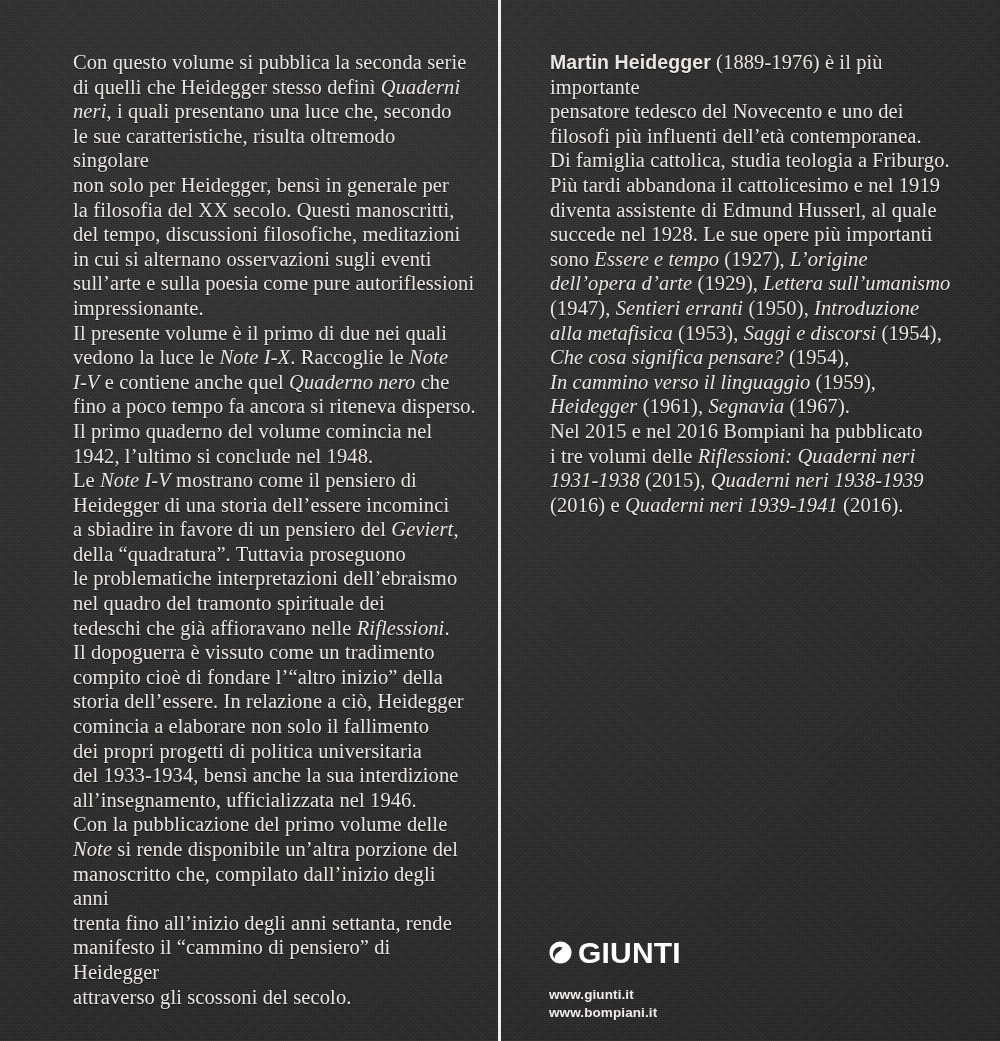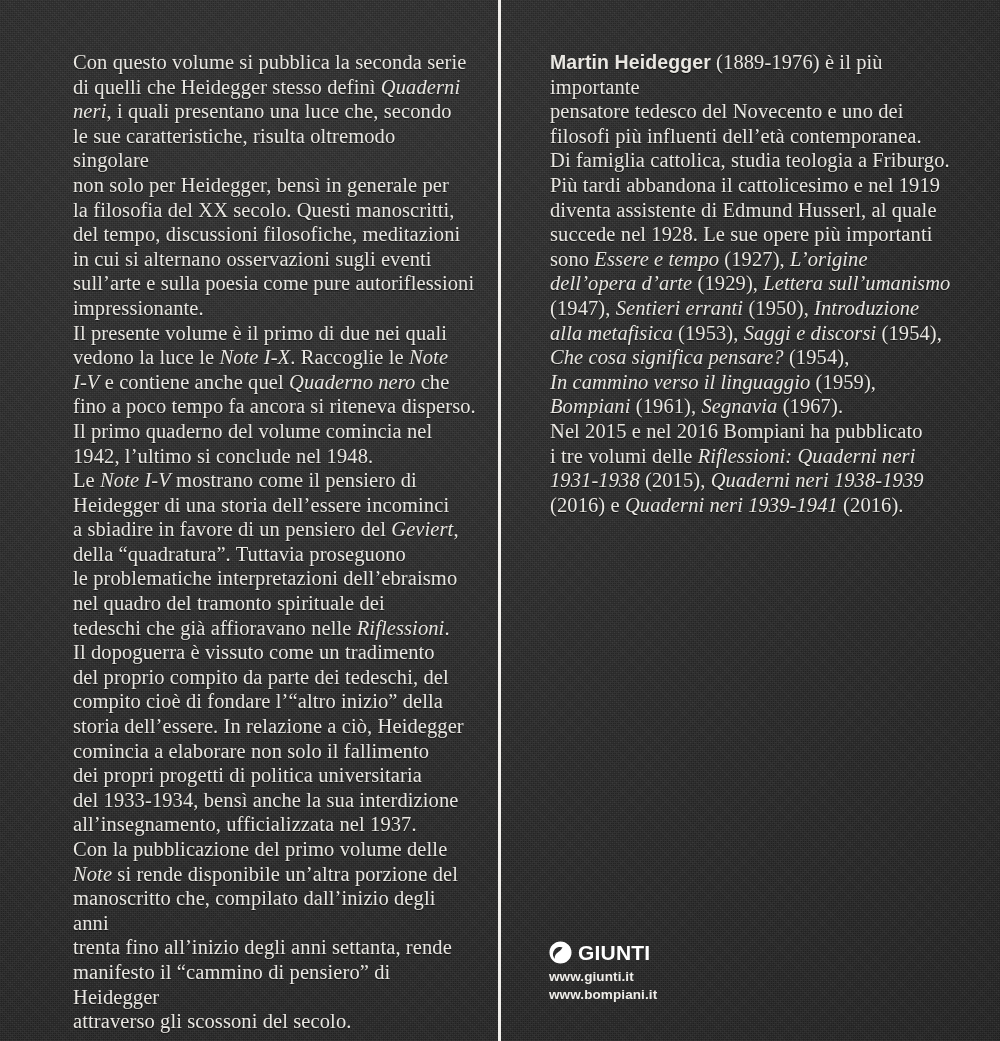--- a/index.html
+++ b/index.html
@@ -81,29 +81,29 @@
   .logo-mark {
     width: 23px;
     height: 23px;
     flex: 0 0 auto;
     display: block;
   }
 
   .logo-word {
     font-family: "Liberation Sans", sans-serif;
     font-weight: bold;
-    font-size: 21px;
+    font-size: 30px;
     letter-spacing: 0.2px;
     color: #ffffff;
     line-height: 23px;
     text-align: center;
   }
 
   .urls {
-    margin-top: 2px;
+    margin-top: 20px;
     font-family: "Liberation Sans", sans-serif;
     font-weight: bold;
     font-size: 13.5px;
     line-height: 17.5px;
     color: #f0eeea;
     letter-spacing: 0.1px;
   }
 
   .urls span { display: block; }
 </style>
@@ -138,27 +138,26 @@
           <span class="line"><span>Le </span><span class="it">Note I-V</span><span> mostrano come il pensiero di</span></span>
           <span class="line"><span>Heidegger di una storia dell’essere incominci</span></span>
           <span class="line"><span>a sbiadire in favore di un pensiero del </span><span class="it">Geviert</span><span>,</span></span>
           <span class="line"><span>della “quadratura”. Tuttavia proseguono</span></span>
           <span class="line"><span>le problematiche interpretazioni dell’ebraismo</span></span>
           <span class="line"><span>nel quadro del tramonto spirituale dei</span></span>
           <span class="line"><span>tedeschi che già affioravano nelle </span><span class="it">Riflessioni</span><span>.</span></span>
         </p>
         <p>
           <span class="line"><span>Il dopoguerra è vissuto come un tradimento</span></span>
-          <span class="line"><span>del proprio compito da parte dei tedeschi, del</span></span>
           <span class="line"><span>compito cioè di fondare l’“altro inizio” della</span></span>
           <span class="line"><span>storia dell’essere. In relazione a ciò, Heidegger</span></span>
           <span class="line"><span>comincia a elaborare non solo il fallimento</span></span>
           <span class="line"><span>dei propri progetti di politica universitaria</span></span>
           <span class="line"><span>del 1933-1934, bensì anche la sua interdizione</span></span>
-          <span class="line"><span>all’insegnamento, ufficializzata nel 1937.</span></span>
+          <span class="line"><span>all’insegnamento, ufficializzata nel 1946.</span></span>
         </p>
         <p>
           <span class="line"><span>Con la pubblicazione del primo volume delle</span></span>
           <span class="line"><span class="it">Note</span><span> si rende disponibile un’altra porzione del</span></span>
           <span class="line"><span>manoscritto che, compilato dall’inizio degli anni</span></span>
           <span class="line"><span>trenta fino all’inizio degli anni settanta, rende</span></span>
           <span class="line"><span>manifesto il “cammino di pensiero” di Heidegger</span></span>
           <span class="line"><span>attraverso gli scossoni del secolo.</span></span>
         </p>
       </div>
@@ -175,21 +174,21 @@
           <span class="line"><span>Di famiglia cattolica, studia teologia a Friburgo.</span></span>
           <span class="line"><span>Più tardi abbandona il cattolicesimo e nel 1919</span></span>
           <span class="line"><span>diventa assistente di Edmund Husserl, al quale</span></span>
           <span class="line"><span>succede nel 1928. Le sue opere più importanti</span></span>
           <span class="line"><span>sono </span><span class="it">Essere e tempo</span><span> (1927), </span><span class="it">L’origine</span></span>
           <span class="line"><span class="it">dell’opera d’arte</span><span> (1929), </span><span class="it">Lettera sull’umanismo</span></span>
           <span class="line"><span>(1947), </span><span class="it">Sentieri erranti</span><span> (1950), </span><span class="it">Introduzione</span></span>
           <span class="line"><span class="it">alla metafisica</span><span> (1953), </span><span class="it">Saggi e discorsi</span><span> (1954),</span></span>
           <span class="line"><span class="it">Che cosa significa pensare?</span><span> (1954),</span></span>
           <span class="line"><span class="it">In cammino verso il linguaggio</span><span> (1959),</span></span>
-          <span class="line"><span class="it">Bompiani</span><span> (1961), </span><span class="it">Segnavia</span><span> (1967).</span></span>
+          <span class="line"><span class="it">Heidegger</span><span> (1961), </span><span class="it">Segnavia</span><span> (1967).</span></span>
           <span class="line"><span>Nel 2015 e nel 2016 Bompiani ha pubblicato</span></span>
           <span class="line"><span>i tre volumi delle </span><span class="it">Riflessioni: Quaderni neri</span></span>
           <span class="line"><span class="it">1931-1938</span><span> (2015), </span><span class="it">Quaderni neri 1938-1939</span></span>
           <span class="line"><span>(2016) e </span><span class="it">Quaderni neri 1939-1941</span><span> (2016).</span></span>
         </p>
       </div>
   </div>
 
   <div class="publisher">
     <div class="logo-row">

